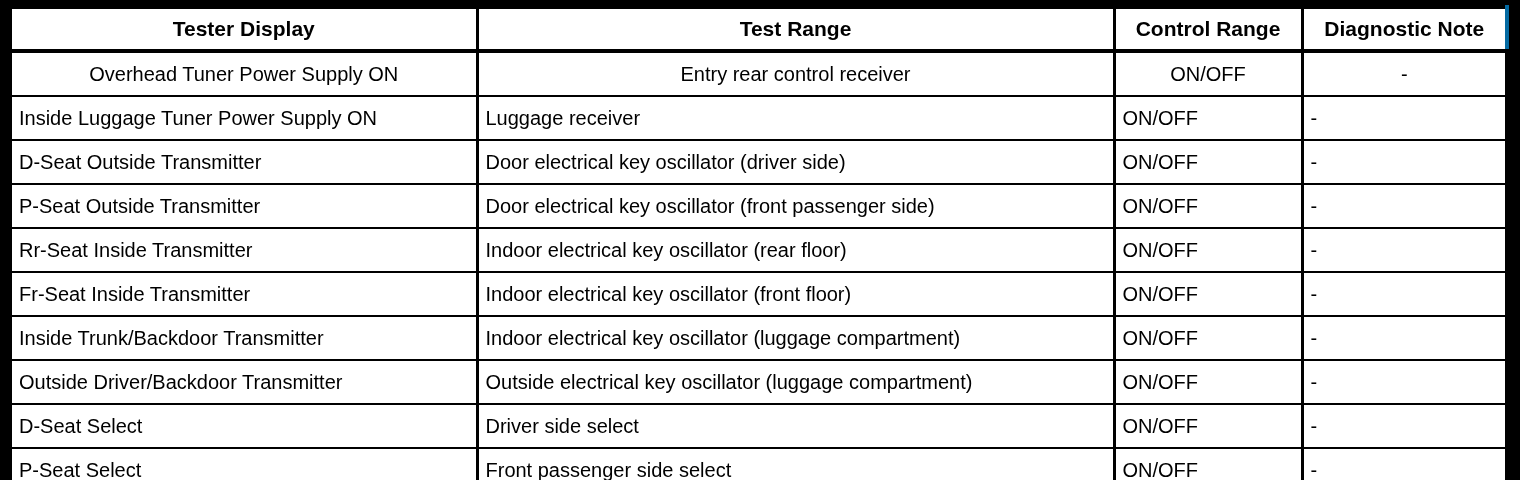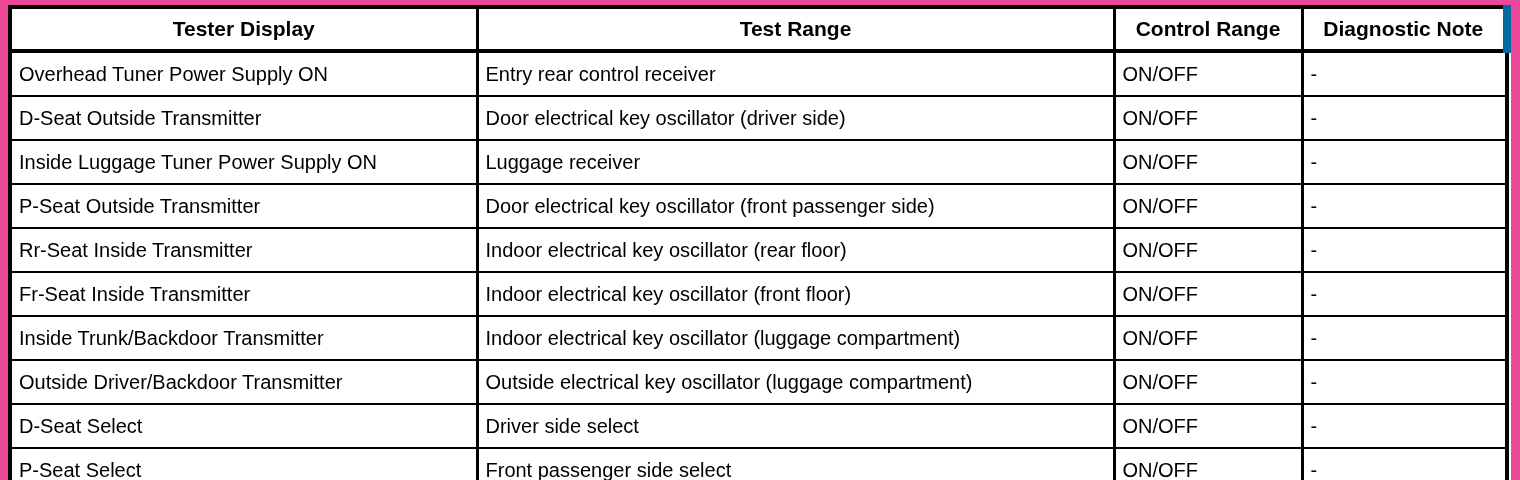--- a/index.html
+++ b/index.html
@@ -11,21 +11,21 @@
     width: 1520px;
     height: 480px;
     overflow: hidden;
     font-family: "Liberation Sans", sans-serif;
     color: #000000;
   }
   .sheet {
     position: relative;
     width: 1520px;
     height: 480px;
-    background: #ec4899;
+    background: #000000;
   }
   table.spec-table {
     position: absolute;
     left: 8px;
     top: 5px;
     width: 1497px;
     border-collapse: collapse;
     table-layout: fixed;
     background: #ffffff;
   }
@@ -36,39 +36,39 @@
     border-bottom: 4px solid #000;
     font-size: 21px;
     font-weight: bold;
     text-align: center;
     height: 40px;
     padding: 0 6px;
     line-height: 1.1;
     white-space: nowrap;
   }
   table.spec-table thead th.col-tester { border-left: 4px solid #000; }
-  table.spec-table thead th.col-note { border-right: 8px solid #0369a1; }
+  table.spec-table thead th.col-note { border-right: 4px solid #0369a1; }
 
   table.spec-table tbody td {
     border-left: 3px solid #000;
     border-right: 3px solid #000;
     border-top: 2px solid #000;
     border-bottom: 2px solid #000;
     font-size: 20px;
     font-weight: normal;
     text-align: left;
     height: 42px;
     padding: 0 7px;
     line-height: 1.1;
     white-space: nowrap;
     vertical-align: middle;
   }
   table.spec-table tbody td.col-tester { border-left: 4px solid #000; }
   table.spec-table tbody td.col-note { border-right: 4px solid #000; }
-  table.spec-table tbody tr:first-child td { border-top: none; }
+  table.spec-table tbody tr:first-child td { border-top: none; text-align: center; }
   table.spec-table tbody tr:last-child td { border-bottom: 4px solid #000; }
 
   col.w-tester { width: 467px; }
   col.w-part   { width: 637px; }
   col.w-range  { width: 188px; }
   col.w-note   { width: 205px; }
 </style>
 </head>
 <body>
 
@@ -89,28 +89,28 @@
       </tr>
     </thead>
     <tbody>
       <tr>
         <td class="col-tester">Overhead Tuner Power Supply ON</td>
         <td class="col-part">Entry rear control receiver</td>
         <td class="col-range">ON/OFF</td>
         <td class="col-note">-</td>
       </tr>
       <tr>
-        <td class="col-tester">D-Seat Outside Transmitter</td>
-        <td class="col-part">Door electrical key oscillator (driver side)</td>
+        <td class="col-tester">Inside Luggage Tuner Power Supply ON</td>
+        <td class="col-part">Luggage receiver</td>
         <td class="col-range">ON/OFF</td>
         <td class="col-note">-</td>
       </tr>
       <tr>
-        <td class="col-tester">Inside Luggage Tuner Power Supply ON</td>
-        <td class="col-part">Luggage receiver</td>
+        <td class="col-tester">D-Seat Outside Transmitter</td>
+        <td class="col-part">Door electrical key oscillator (driver side)</td>
         <td class="col-range">ON/OFF</td>
         <td class="col-note">-</td>
       </tr>
       <tr>
         <td class="col-tester">P-Seat Outside Transmitter</td>
         <td class="col-part">Door electrical key oscillator (front passenger side)</td>
         <td class="col-range">ON/OFF</td>
         <td class="col-note">-</td>
       </tr>
       <tr>

